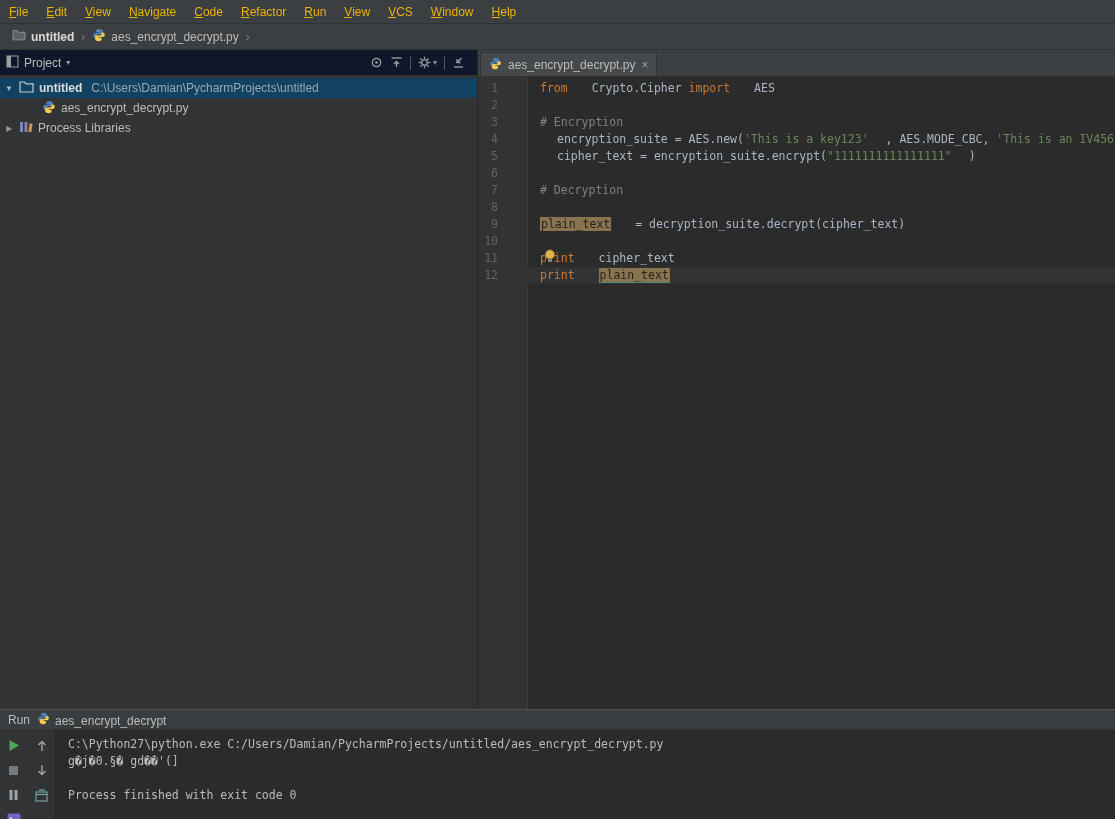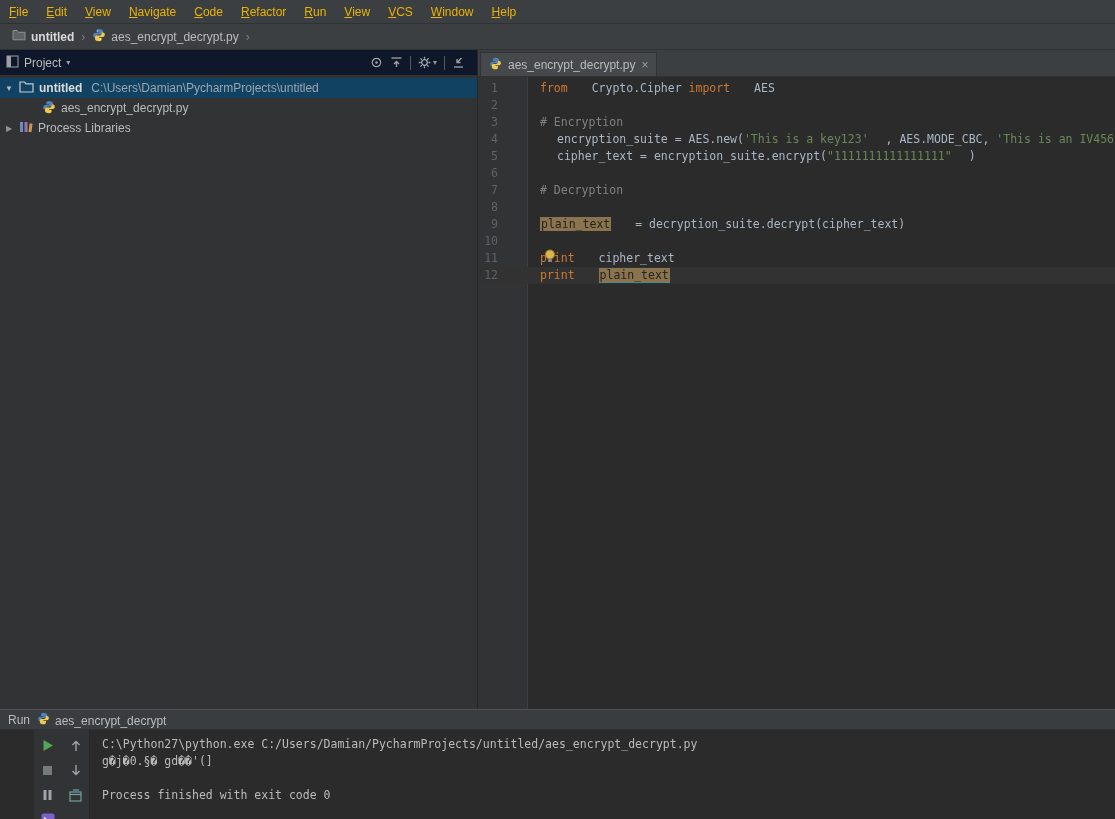--- a/index.html
+++ b/index.html
@@ -67,21 +67,21 @@
   .tok-hl  { background:#8a7450; color:#26231c; padding:0 1px; }
   .tok-hlu { background:#8a7450; color:#26231c; padding:0 1px; border-bottom:1px solid #4d8a85; }
   .bulb { position:absolute; left:66px; top:172px; z-index:3; }
 
   
   .run-panel { flex:0 0 110px; height:110px; display:flex; flex-direction:column;
     border-top:1px solid #4e5254; background:#2b2b2b; }
   .run-header { height:23px; background:#3a3d3f; display:flex; align-items:center; gap:7px;
     padding-left:8px; font-size:12px; color:#bbbbbb; border-bottom:1px solid #2f3234; }
   .run-config { display:inline-flex; align-items:flex-end; gap:5px; color:#bbbbbb; }
-  .run-body { flex:1 1 auto; display:flex; min-height:0;padding-left:34px; }
+  .run-body { flex:1 1 auto; display:flex; min-height:0; }
   .run-toolbar { width:56px; flex:0 0 56px; background:#313335; border-right:1px solid #272727;
     display:grid; grid-template-columns:24px 24px; grid-auto-rows:24px; gap:1px 4px;
     justify-content:center; align-content:start; padding-top:3px; overflow:hidden; }
   .rt-cell { display:flex; align-items:center; justify-content:center; cursor:pointer; }
   .console { flex:1 1 auto; background:#2b2b2b; padding:6px 0 0 12px; overflow:hidden;
     font-family:"DejaVu Sans Mono", monospace; font-size:11.5px; line-height:17px; color:#bbbbbb; }
   .console-line { height:17px; white-space:pre; }
 </style>
 </head>
 <body>

